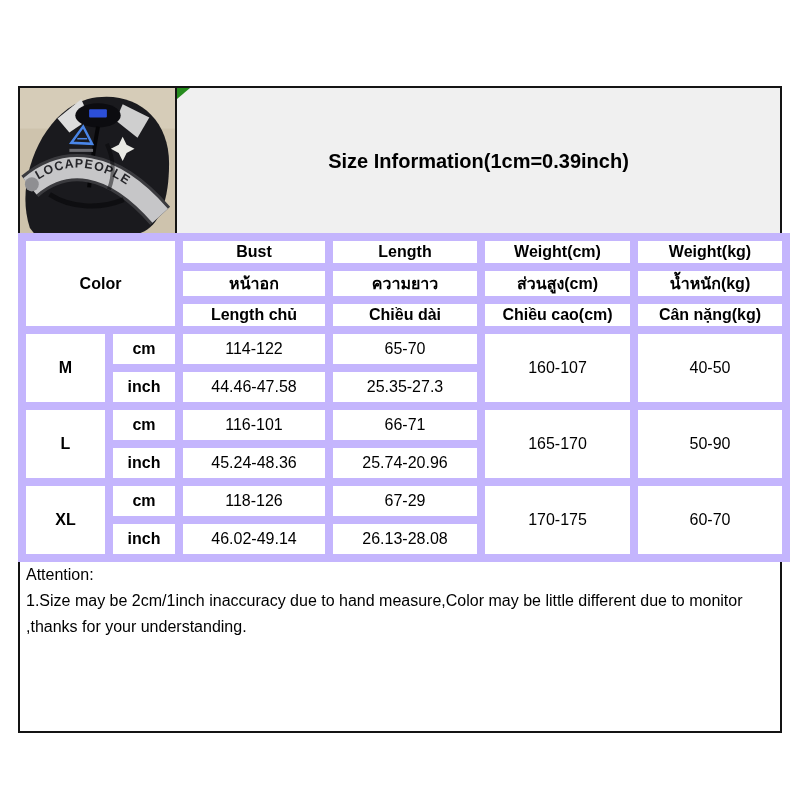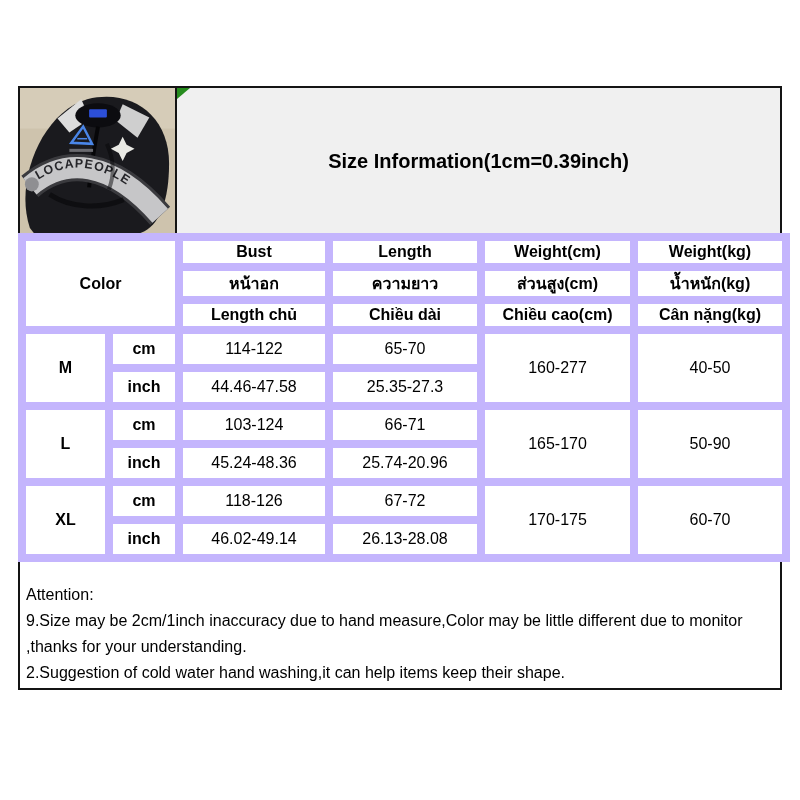--- a/index.html
+++ b/index.html
@@ -73,25 +73,25 @@
   tr.hdr-row { height: 30px; }
   tr.body-row { height: 38px; }
   td.hdr { background: #d6d6d6; font-weight: bold; }
   td.size-head { background: #d8d8d8; font-weight: bold; font-size: 19px; }
   td.size-lbl { background: #d8d8d8; font-weight: bold; font-size: 17px; }
   td.unit { font-weight: bold; margin-left: 8px; }
   td.cmrow { background: #efefef; }
   td.merged { background: #efefef; }
   
   .attention {
-    height: 128px;
+    height: 171px;
     border: 2px solid #141414;
     border-top: none;
     background: #ffffff;
-    padding: 20px 10px 0 6px;
+    padding: 0 10px 0 6px;
     font-size: 16px;
     line-height: 26px;
   }
 </style>
 </head>
 <body>
 
 <div class="sheet">
 
   <div class="header-band">
@@ -163,58 +163,57 @@
         <td class="hdr">Chiều dài</td>
         <td class="hdr">Chiều cao(cm)</td>
         <td class="hdr">Cân nặng(kg)</td>
       </tr>
 
       <tr class="body-row">
         <td class="size-lbl" rowspan="2">M</td>
         <td class="unit cmrow">cm</td>
         <td class="cmrow">114-122</td>
         <td class="cmrow">65-70</td>
-        <td class="merged" rowspan="2">160-277</td>
+        <td class="merged" rowspan="2">160-107</td>
         <td class="merged" rowspan="2">40-50</td>
       </tr>
       <tr class="body-row">
         <td class="unit">inch</td>
         <td>44.46-47.58</td>
         <td>25.35-27.3</td>
       </tr>
 
       <tr class="body-row">
         <td class="size-lbl" rowspan="2">L</td>
         <td class="unit cmrow">cm</td>
-        <td class="cmrow">103-124</td>
+        <td class="cmrow">116-101</td>
         <td class="cmrow">66-71</td>
         <td class="merged" rowspan="2">165-170</td>
         <td class="merged" rowspan="2">50-90</td>
       </tr>
       <tr class="body-row">
         <td class="unit">inch</td>
         <td>45.24-48.36</td>
         <td>25.74-20.96</td>
       </tr>
 
       <tr class="body-row">
         <td class="size-lbl" rowspan="2">XL</td>
         <td class="unit cmrow">cm</td>
         <td class="cmrow">118-126</td>
-        <td class="cmrow">67-72</td>
+        <td class="cmrow">67-29</td>
         <td class="merged" rowspan="2">170-175</td>
         <td class="merged" rowspan="2">60-70</td>
       </tr>
       <tr class="body-row">
         <td class="unit">inch</td>
         <td>46.02-49.14</td>
         <td>26.13-28.08</td>
       </tr>
     </tbody>
   </table>
 
   <div class="attention">
     <div>Attention:</div>
-    <div>9.Size may be 2cm/1inch inaccuracy due to hand measure,Color may be little different due to monitor ,thanks for your understanding.</div>
-    <div>2.Suggestion of cold water hand washing,it can help items keep their shape.</div>
+    <div>1.Size may be 2cm/1inch inaccuracy due to hand measure,Color may be little different due to monitor ,thanks for your understanding.</div>
   </div>
 
 </div>
 
 </body></html>

